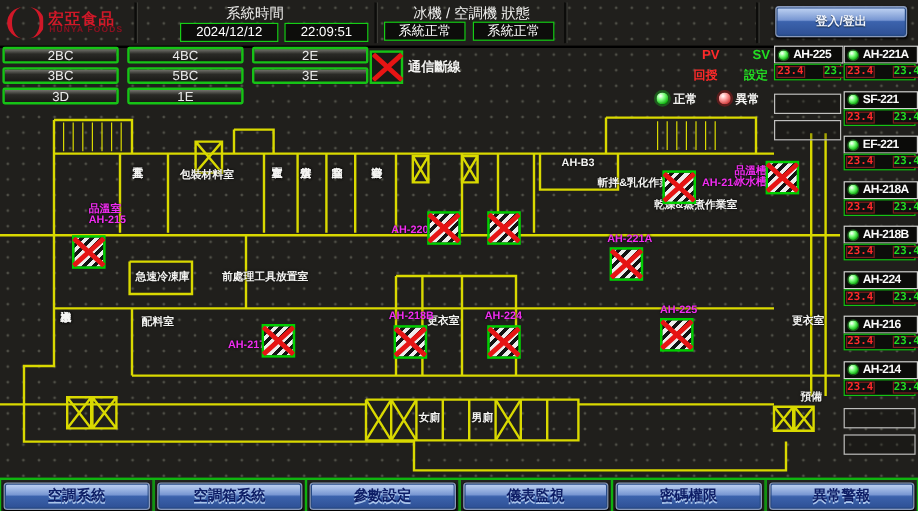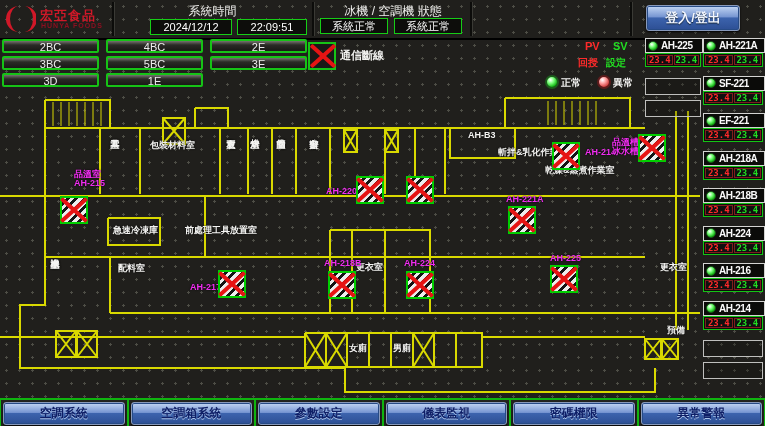--- a/index.html
+++ b/index.html
@@ -14,21 +14,21 @@
   
   #header{position:absolute;left:0;top:0;width:765px;height:38px;border-bottom:2px solid #000;}
   .vdiv{position:absolute;top:2px;height:34px;width:2px;background:#0c0c0a;box-shadow:1px 0 0 #3a3a35;}
   .htitle{position:absolute;top:3px;font-size:12px;color:#f0f0ee;text-align:center;}
   .gbox{position:absolute;background:#0d0d0b;border:1px solid #16cd16;color:#fff;font-size:11px;text-align:center;line-height:14px;white-space:nowrap;}
   #login-btn,.nav-btn{
     background:linear-gradient(#c3d6f4,#7796d2 45%,#3c63ad 50%,#2d4f94);
     border:1px solid #8899bb;border-radius:3px;box-shadow:inset 0 0 0 1px #274b86,0 1px 2px #000;
     color:#eaf1ff;font-weight:bold;cursor:pointer;
   }
-  #login-btn{position:absolute;left:646px;top:5px;width:94px;height:26px;font-size:13px;color:#f2f6ff;text-shadow:0 1px 1px #123;}
+  #login-btn{position:absolute;left:646px;top:5px;width:110px;height:26px;font-size:10px;color:#f2f6ff;text-shadow:0 1px 1px #123;}
   
   #logo{position:absolute;left:4px;top:3px;width:106px;height:32px;}
   #logo .brand{position:absolute;left:36px;top:4px;font-size:13px;font-weight:bold;color:#d01828;letter-spacing:1px;white-space:nowrap;}
   #logo .brand-en{position:absolute;left:37px;top:19px;font-size:7px;font-weight:bold;color:#8c1020;letter-spacing:1px;white-space:nowrap;}
   
   #floor-rows{position:absolute;left:2px;top:39px;width:310px;}
   .floor-row{display:flex;gap:7px;margin-bottom:3px;}
   .floor-btn{
     width:97px;height:14px;font-size:11px;line-height:12px;color:#ececec;
     background:linear-gradient(#74746e,#2a2a26 40%,#191916);
@@ -40,21 +40,21 @@
   .commbox i,.dev i{content:"";position:absolute;left:-3px;top:50%;margin-top:-2px;height:4px;background:#e61414;border-radius:1px;}
   .commbox i{width:32px;}
   .xa{transform:rotate(42deg);}
   .xb{transform:rotate(-42deg);}
   .legend-label{position:absolute;font-size:11px;font-weight:bold;color:#f2f2f0;white-space:nowrap;}
   .led{display:inline-block;width:10px;height:10px;border-radius:50%;
     background:radial-gradient(circle at 35% 30%,#fff,#7bff7b 35%,#00a400 80%);
     border:2px solid #1c5c1c;vertical-align:middle;}
   .led.red{background:radial-gradient(circle at 35% 30%,#fff,#ffa0a0 35%,#c93030 80%);border-color:#5c1c1c;}
   .pvsv{position:absolute;font-size:11px;font-weight:bold;white-space:nowrap;}
-  .pv-c{color:#ff2a2a;} .sv-c{color:#22dd22;}
+  .pv-c{color:#ff2a2a;} .sv-c{color:#22dd22;margin-left:14px;}
   
   #plan-svg{position:absolute;left:0;top:0;pointer-events:none;}
   .room-label{position:absolute;color:#f4f4f2;font-size:9px;font-weight:bold;line-height:9px;white-space:pre-line;text-shadow:0 0 2px #000;}
   .room-label.vertical{writing-mode:vertical-rl;text-orientation:upright;letter-spacing:0;}
   .dev-label{position:absolute;color:#f02df0;font-size:9px;font-weight:bold;line-height:9px;white-space:pre-line;text-shadow:0 0 2px #000;}
   .dev{position:absolute;width:24px;height:24px;border:2px solid #00cf00;
     background:repeating-linear-gradient(135deg,#ededed 0 3px,#141414 3px 6px);cursor:pointer;}
   .dev i{width:34px;margin-top:-2px;left:-5px;}
   
   .eq-name{position:absolute;height:13px;background:#0b0b09;border:1px solid #d4d4d2;

